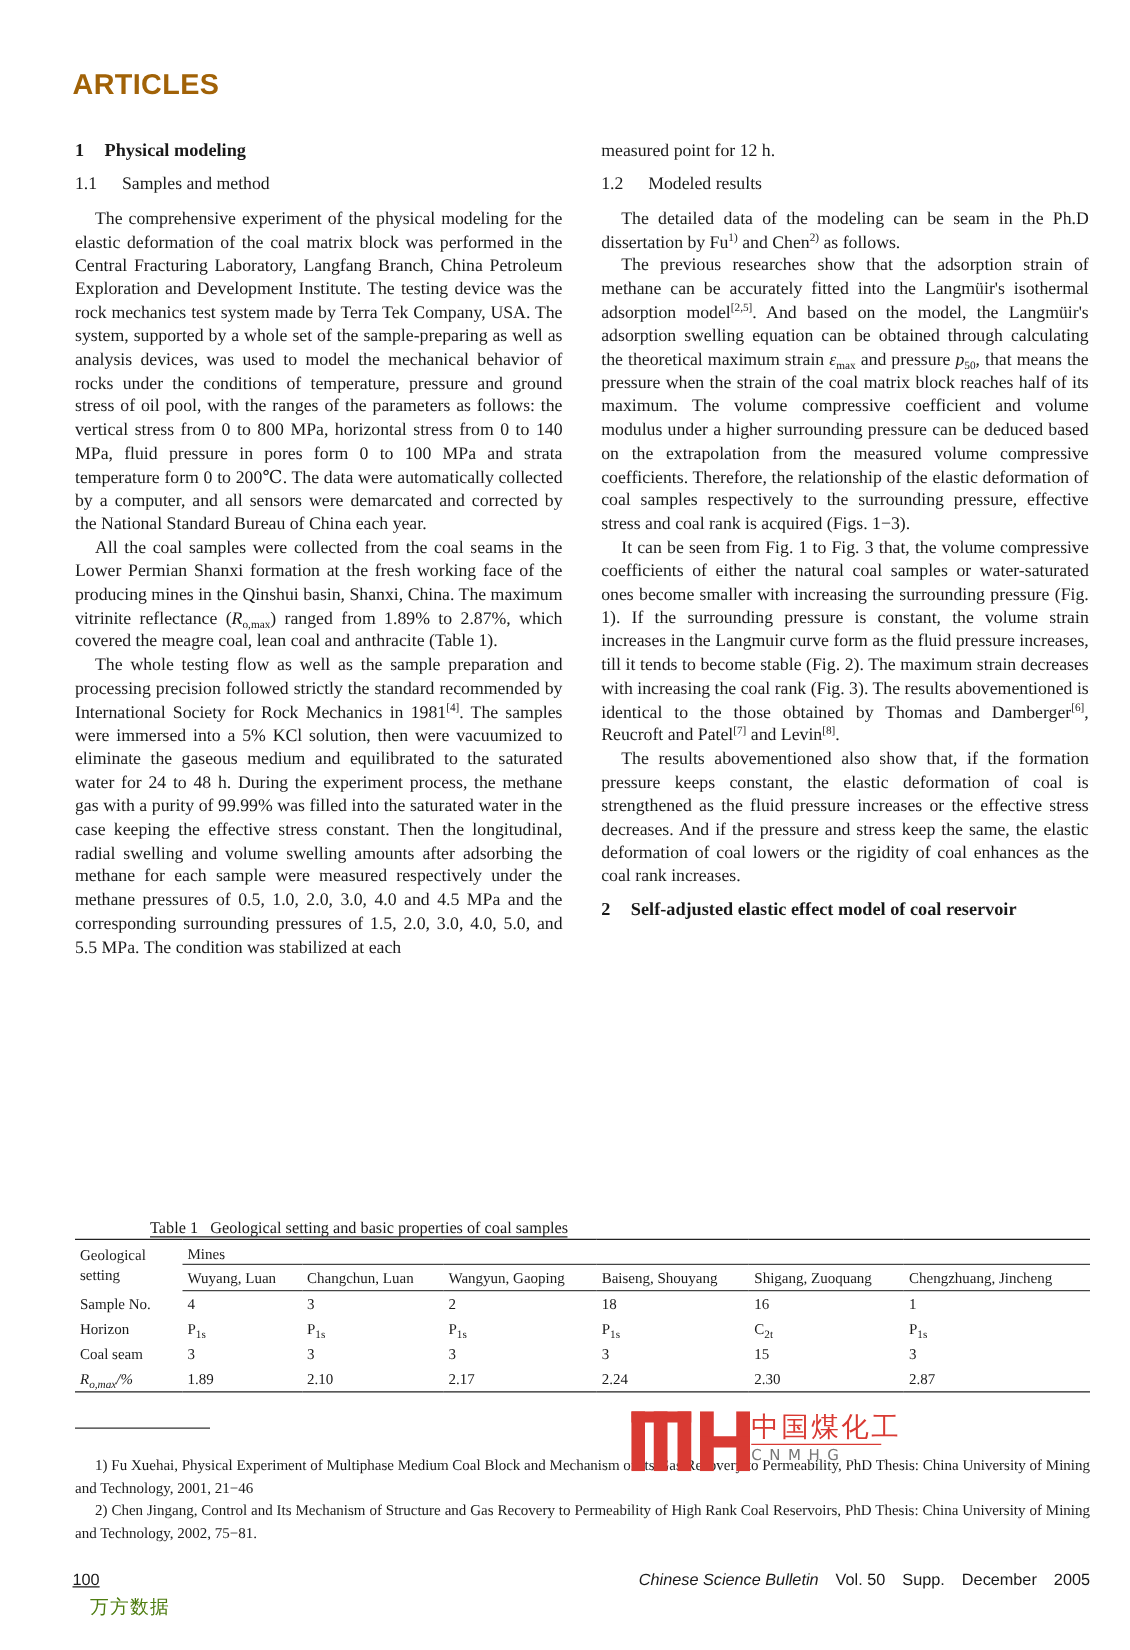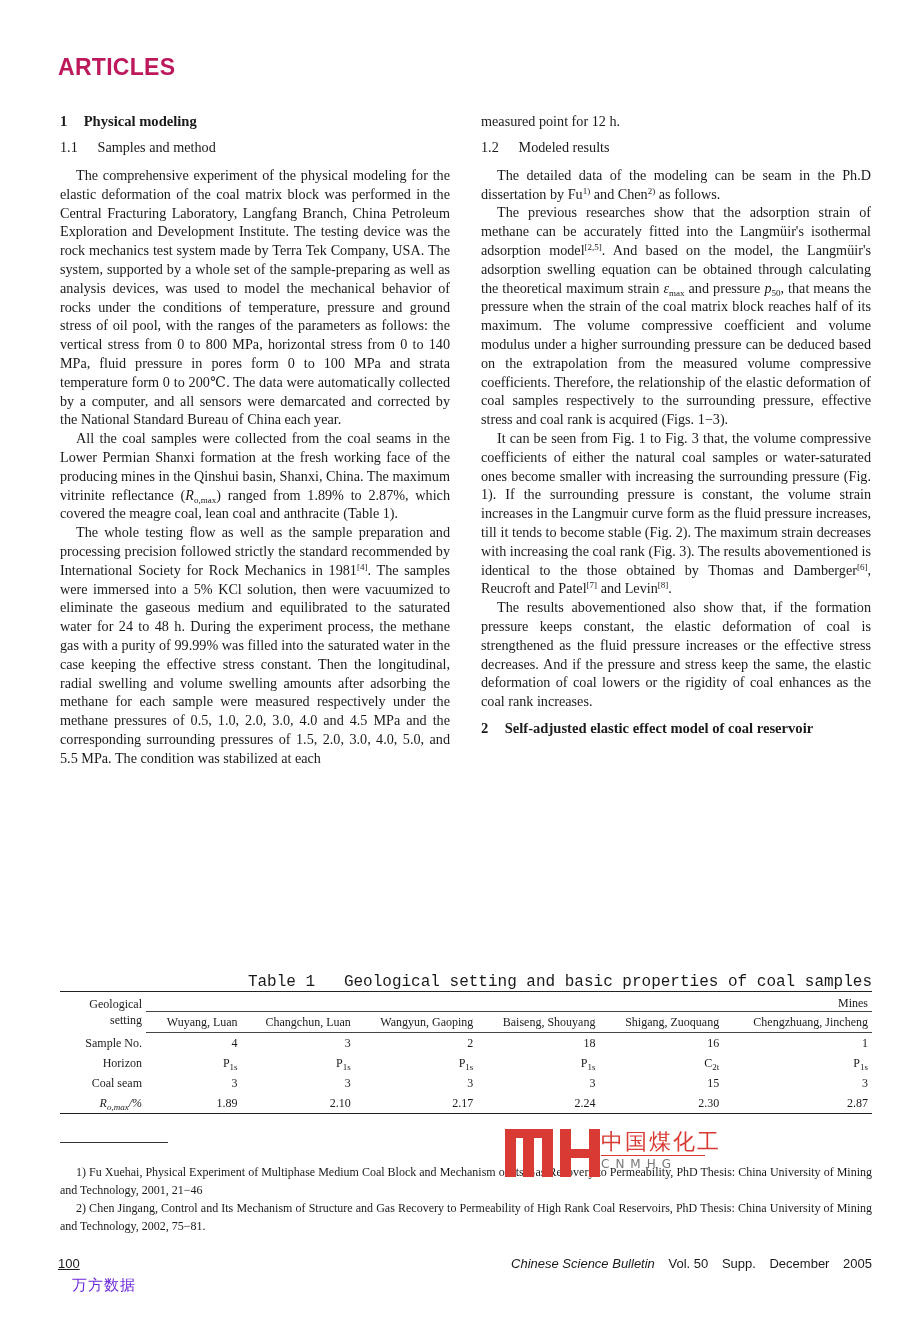--- a/index.html
+++ b/index.html
@@ -1,39 +1,39 @@
 <!DOCTYPE html>
 <html><head>
 <meta charset="utf-8">
 <style>
   html, body { margin:0; padding:0; background:#ffffff; }
   body { width:904px; height:1320px; position:relative; overflow:hidden; color:#1a1a1a;
          font-family:"Liberation Serif", "DejaVu Serif", serif; }
   .section-tag { position:absolute; left:58px; top:54px; font-family:"Liberation Sans","DejaVu Sans",sans-serif;
-         font-weight:bold; font-size:23px; letter-spacing:0.3px; color:#be185d; }
+         font-weight:bold; font-size:23px; letter-spacing:0.3px; color:#a16207; }
   .col { position:absolute; top:112px; width:390px; font-size:14.2px; line-height:18.8px; text-align:justify; }
   .col.left { left:60px; }
   .col.right { left:481px; }
   .h1 { font-weight:bold; font-size:14.6px; margin:0 0 7px 0; line-height:19px; }
   .h1 .num { display:inline-block; width:20px; }
   .h2 { font-size:14.2px; margin:0 0 9px 0; line-height:19px; }
   .h2 .num { display:inline-block; width:34px; }
   .p { text-indent:16px; margin:0; hyphens:none; }
   .p.noindent { text-indent:0; }
   sup { font-size:9px; line-height:0; vertical-align:5px; }
   sub { font-size:9px; line-height:0; vertical-align:-3px; }
   .gap-sm { height:7px; }
   .h1.mt { margin-top:8px; }
 
   
   .table-wrap { position:absolute; left:60px; top:974px; width:812px; }
-  .tcaption { text-align:right; font-size:16px; line-height:16px; margin-left:60px;font-family:Liberation Mono, monospace; }
+  .tcaption { text-align:left; font-size:13px; line-height:16px; margin-left:60px; }
   .tcaption span.u { border-bottom:1px solid #222; padding-bottom:0; }
   table { width:100%; border-collapse:collapse; font-size:12px; line-height:16px; margin-top:1px; }
-  table td, table th { font-weight:normal; text-align:right; padding:2px 4px; }
+  table td, table th { font-weight:normal; text-align:left; padding:2px 4px; }
   .rule-top { border-top:1.6px solid #222; }
   .rule-bot { border-bottom:1.6px solid #222; }
   th.mines { border-bottom:1px solid #444; padding-top:3px; padding-bottom:0; }
 
   
   .fn-rule { position:absolute; left:60px; top:1142px; width:108px; border-top:1px solid #333; }
   .footnotes { position:absolute; left:60px; top:1163px; width:812px; font-size:12px; line-height:18px; text-align:justify; }
   .footnotes p { margin:0; text-indent:16px; }
 
   
@@ -44,21 +44,21 @@
   .logo .cnrule { position:absolute; left:96px; top:26px; width:104px; border-top:1.5px solid #d93a33; }
   .logo .en { position:absolute; left:96px; top:28px; font-family:"DejaVu Sans",sans-serif; font-size:12px;
               color:#777; letter-spacing:6px; }
 
   
   .page-num { position:absolute; left:58px; top:1256px; font-family:"Liberation Sans","DejaVu Sans",sans-serif; font-size:13px;text-decoration:underline; }
   .journal { position:absolute; right:32px; top:1256px; font-family:"Liberation Sans","DejaVu Sans",sans-serif; font-size:13px; word-spacing:0; }
   .journal .it { font-style:italic; }
   .journal span { margin-left:10px; }
   .journal span.it { margin-left:0;text-align:center; }
-  .wanfang { position:absolute; left:72px; top:1276px; font-family:"DejaVu Sans",sans-serif; font-size:15px; color:#6d28d9; letter-spacing:1px; }
+  .wanfang { position:absolute; left:72px; top:1276px; font-family:"DejaVu Sans",sans-serif; font-size:15px; color:#4d7c0f; letter-spacing:1px; }
 </style>
 </head>
 <body>
 
 <div class="section-tag">ARTICLES</div>
 
 <div class="col left">
   <div class="h1">
     <span class="num">1</span>
     <span>Physical modeling</span>

